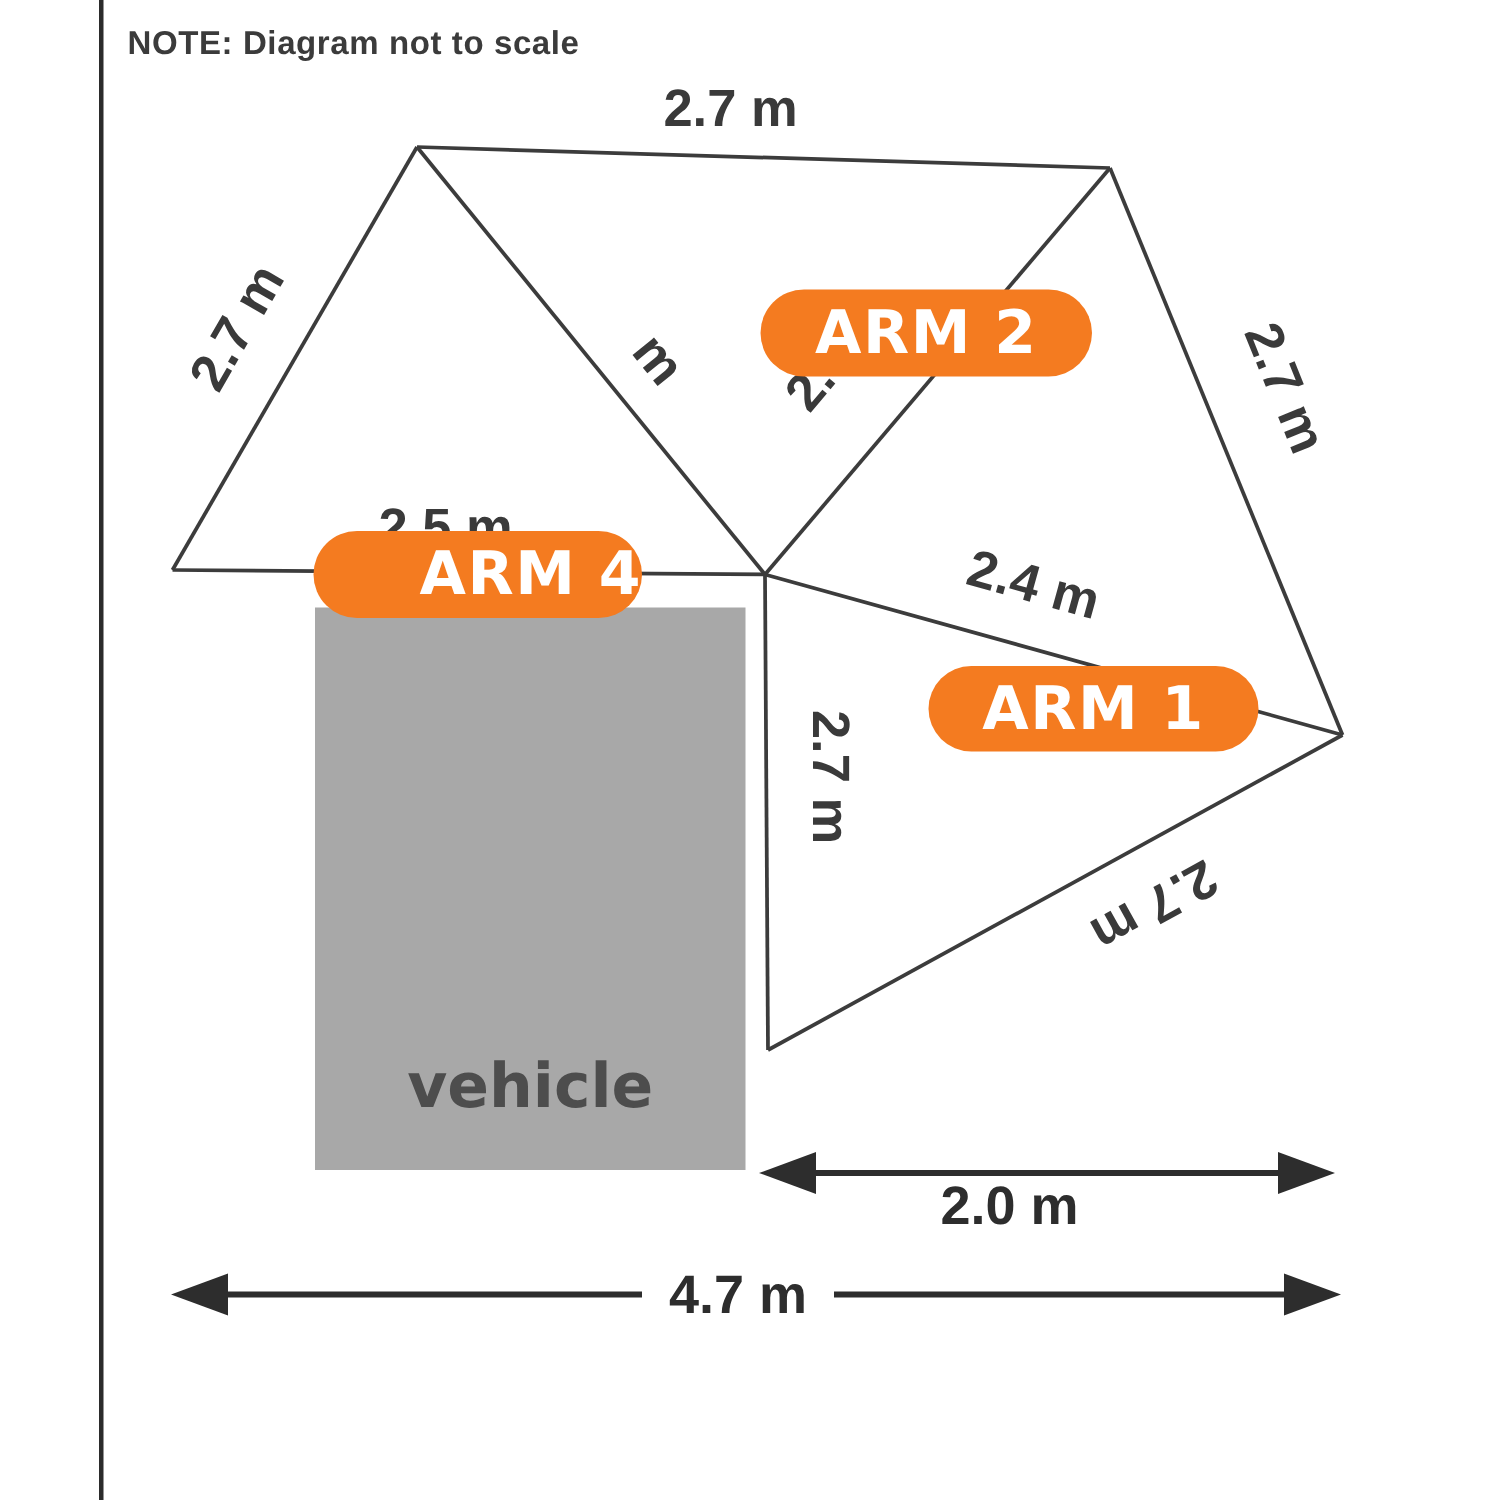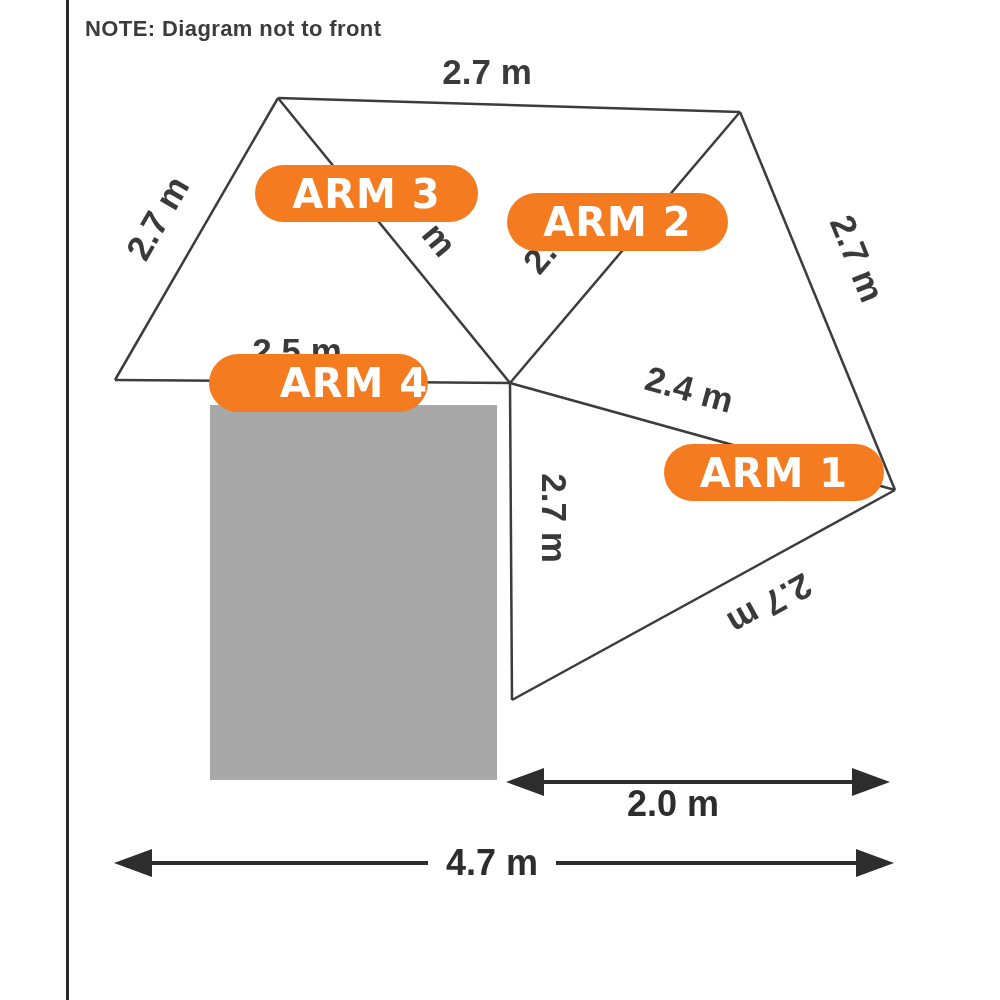--- a/index.html
+++ b/index.html
@@ -40,30 +40,30 @@
   }
   .badge{
     position:absolute;background:var(--badge-orange);color:#ffffff;
     border-radius:999px;display:flex;align-items:center;justify-content:center;
     font-family:"DejaVu Sans","Liberation Sans",sans-serif;
     font-weight:bold;font-size:40px;letter-spacing:1px;white-space:nowrap;
   }
   .badge-arm3{left:255px;top:165px;width:223px;height:57px;}
   .badge-arm2{left:507px;top:193px;width:221px;height:58px;justify-content:center;}
   .badge-arm4{left:209px;top:354px;width:219px;height:58px;justify-content:flex-end;}
-  .badge-arm1{left:664px;top:444px;width:220px;height:57px;}
+  .badge-arm1{left:619px;top:444px;width:220px;height:57px;}
 </style>
 </head>
 <body>
 
 <div class="canvas">
 
   <div class="border-line"></div>
 
-  <div class="note">NOTE: Diagram not to front</div>
+  <div class="note">NOTE: Diagram not to scale</div>
 
   <svg class="svg-layer" width="1000" height="1000" viewBox="0 0 1000 1000">
 
     <line class="edge" x1="278" y1="98" x2="740" y2="112"></line>
     <line class="edge" x1="278" y1="98" x2="115" y2="380"></line>
     <line class="edge" x1="115" y1="380" x2="510" y2="383"></line>
     <line class="edge" x1="278" y1="98" x2="510" y2="383"></line>
     <line class="edge" x1="740" y1="112" x2="510" y2="383"></line>
     <line class="edge" x1="740" y1="112" x2="895" y2="490"></line>
     <line class="edge" x1="510" y1="383" x2="895" y2="490"></line>
@@ -86,25 +86,23 @@
     <text class="arrow-label" transform="translate(673,816)">2.0 m</text>
 
     <line class="arrow-line" x1="150" y1="863" x2="428" y2="863"></line>
     <line class="arrow-line" x1="556" y1="863" x2="860" y2="863"></line>
     <polygon class="arrow-head" points="114,863 152,849 152,877"></polygon>
     <polygon class="arrow-head" points="894,863 856,849 856,877"></polygon>
     <text class="arrow-label" transform="translate(492,875)">4.7 m</text>
   </svg>
 
   <div class="vehicle">
+    <span>vehicle</span>
   </div>
 
-  <div class="badge badge-arm3">
-    <span>ARM 3</span>
-  </div>
   <div class="badge badge-arm2">
     <span>ARM 2</span>
   </div>
   <div class="badge badge-arm4">
     <span>ARM 4</span>
   </div>
   <div class="badge badge-arm1">
     <span>ARM 1</span>
   </div>
 

